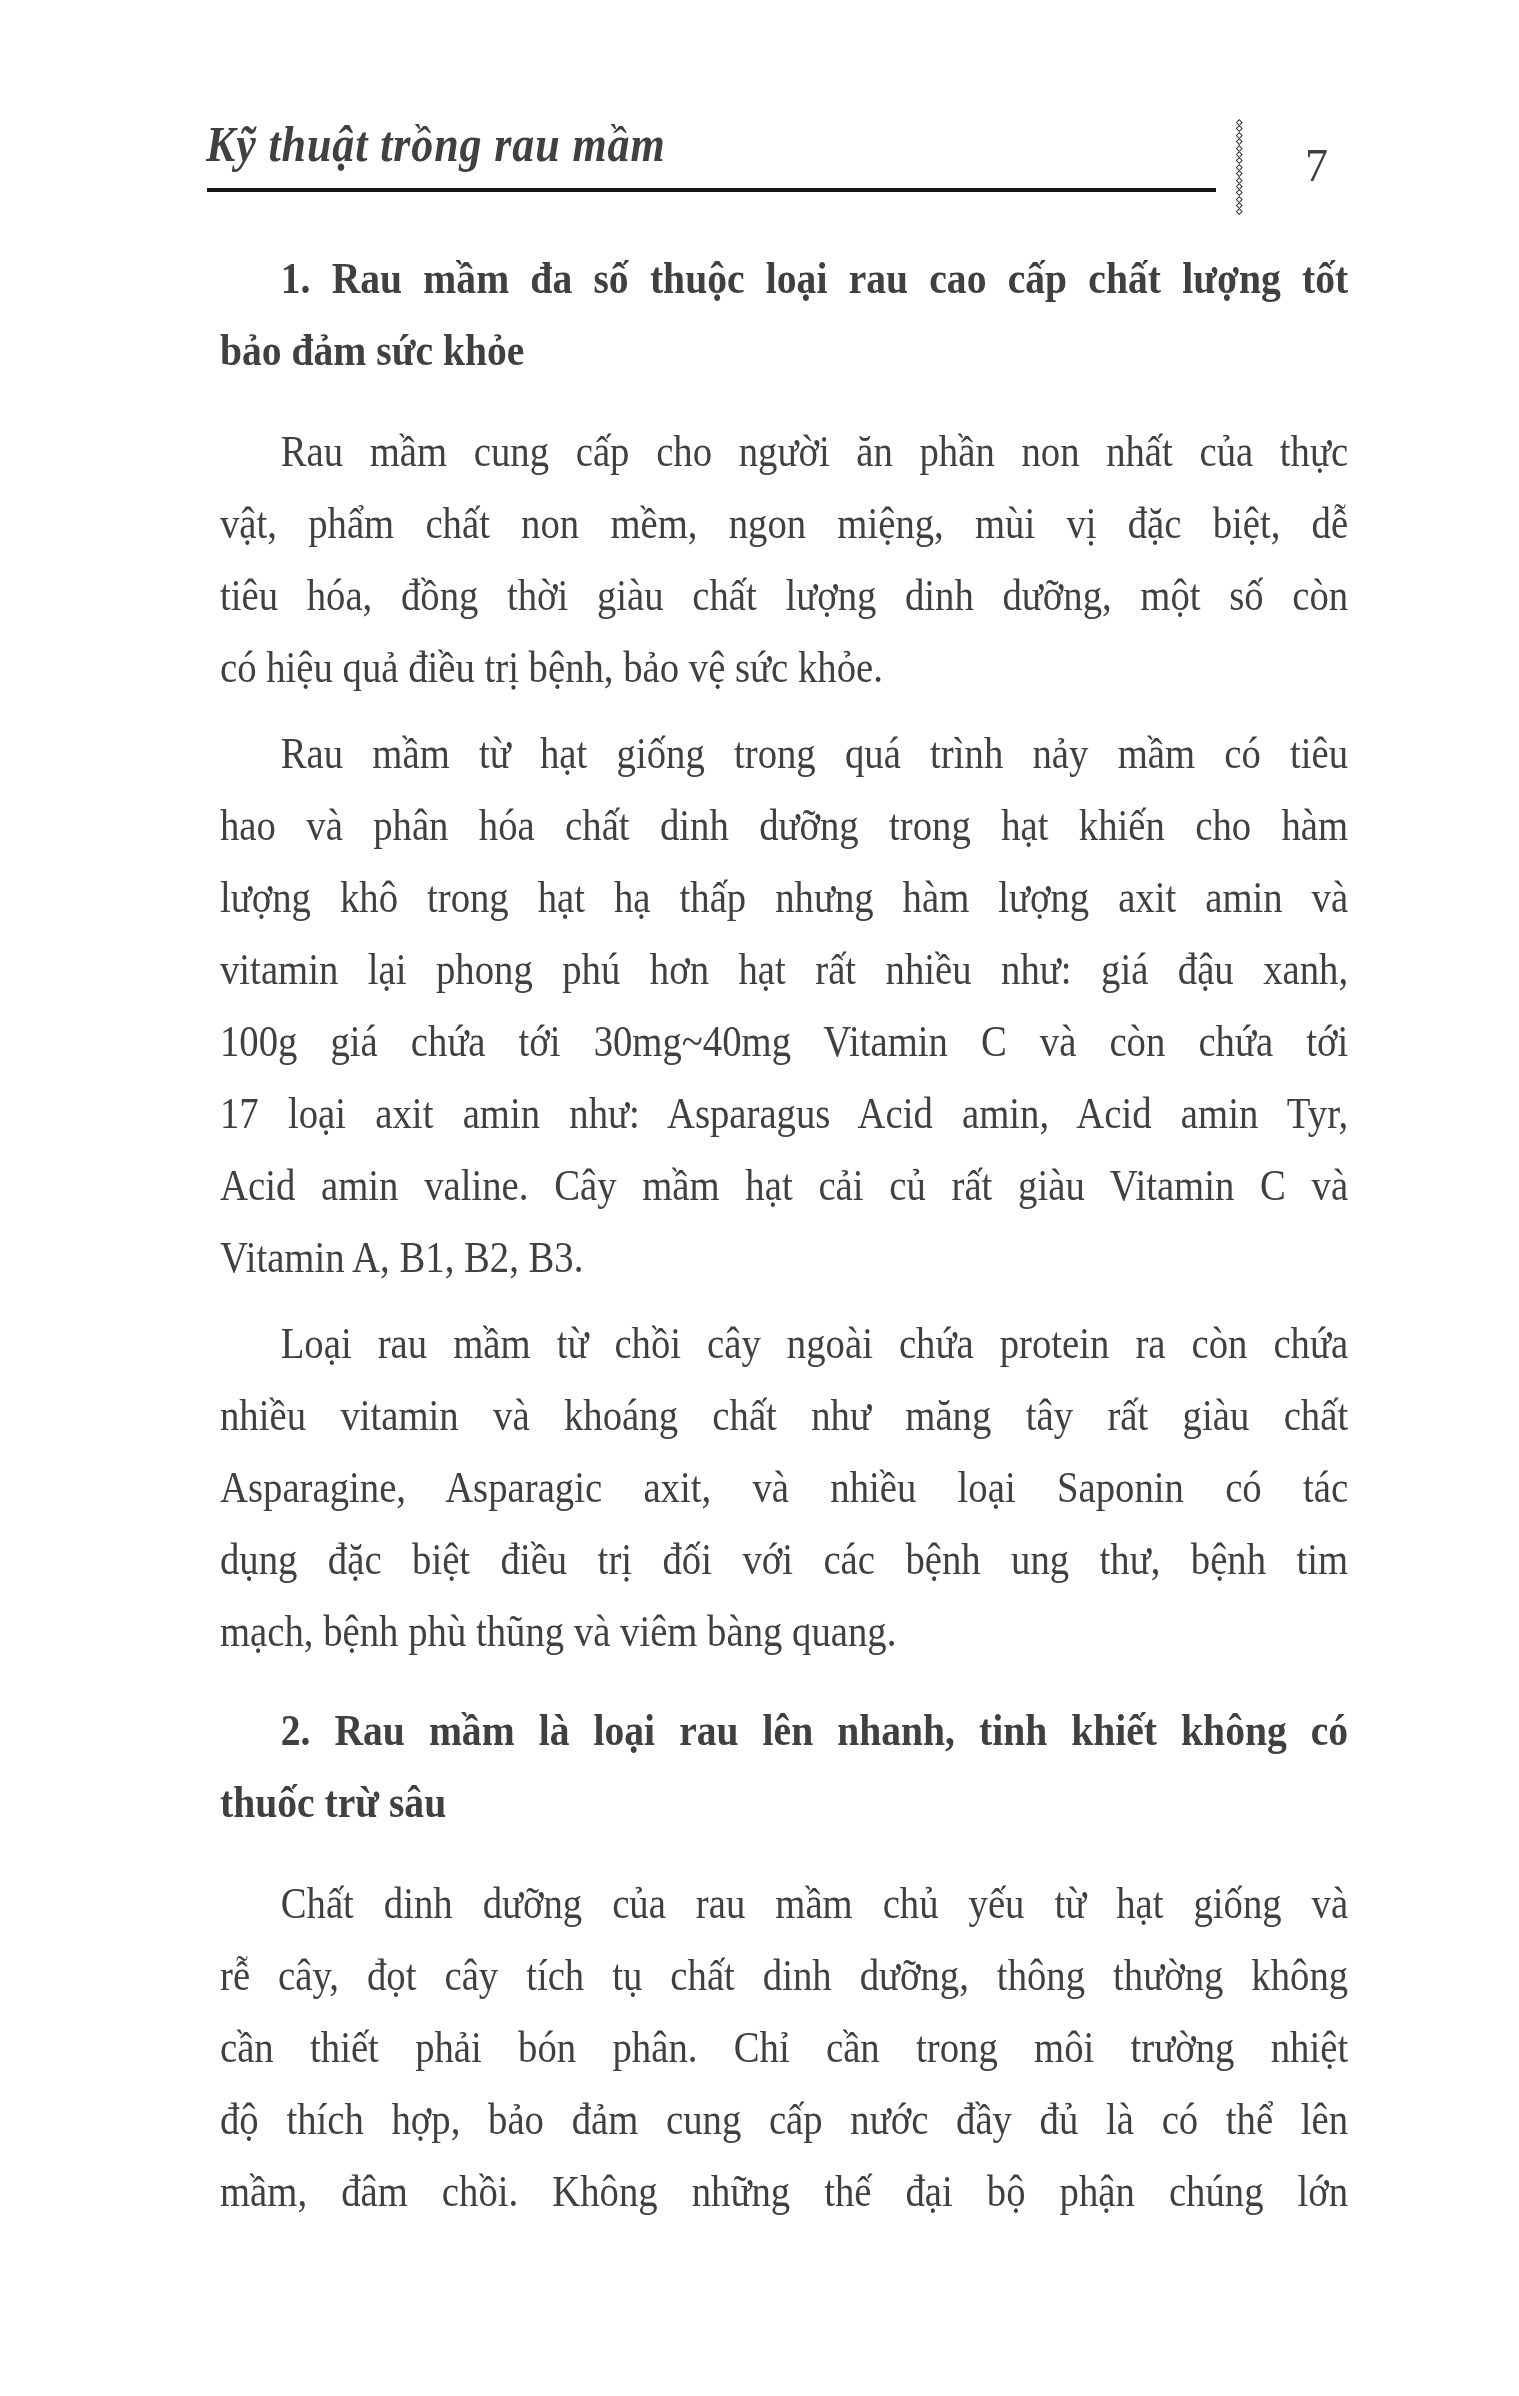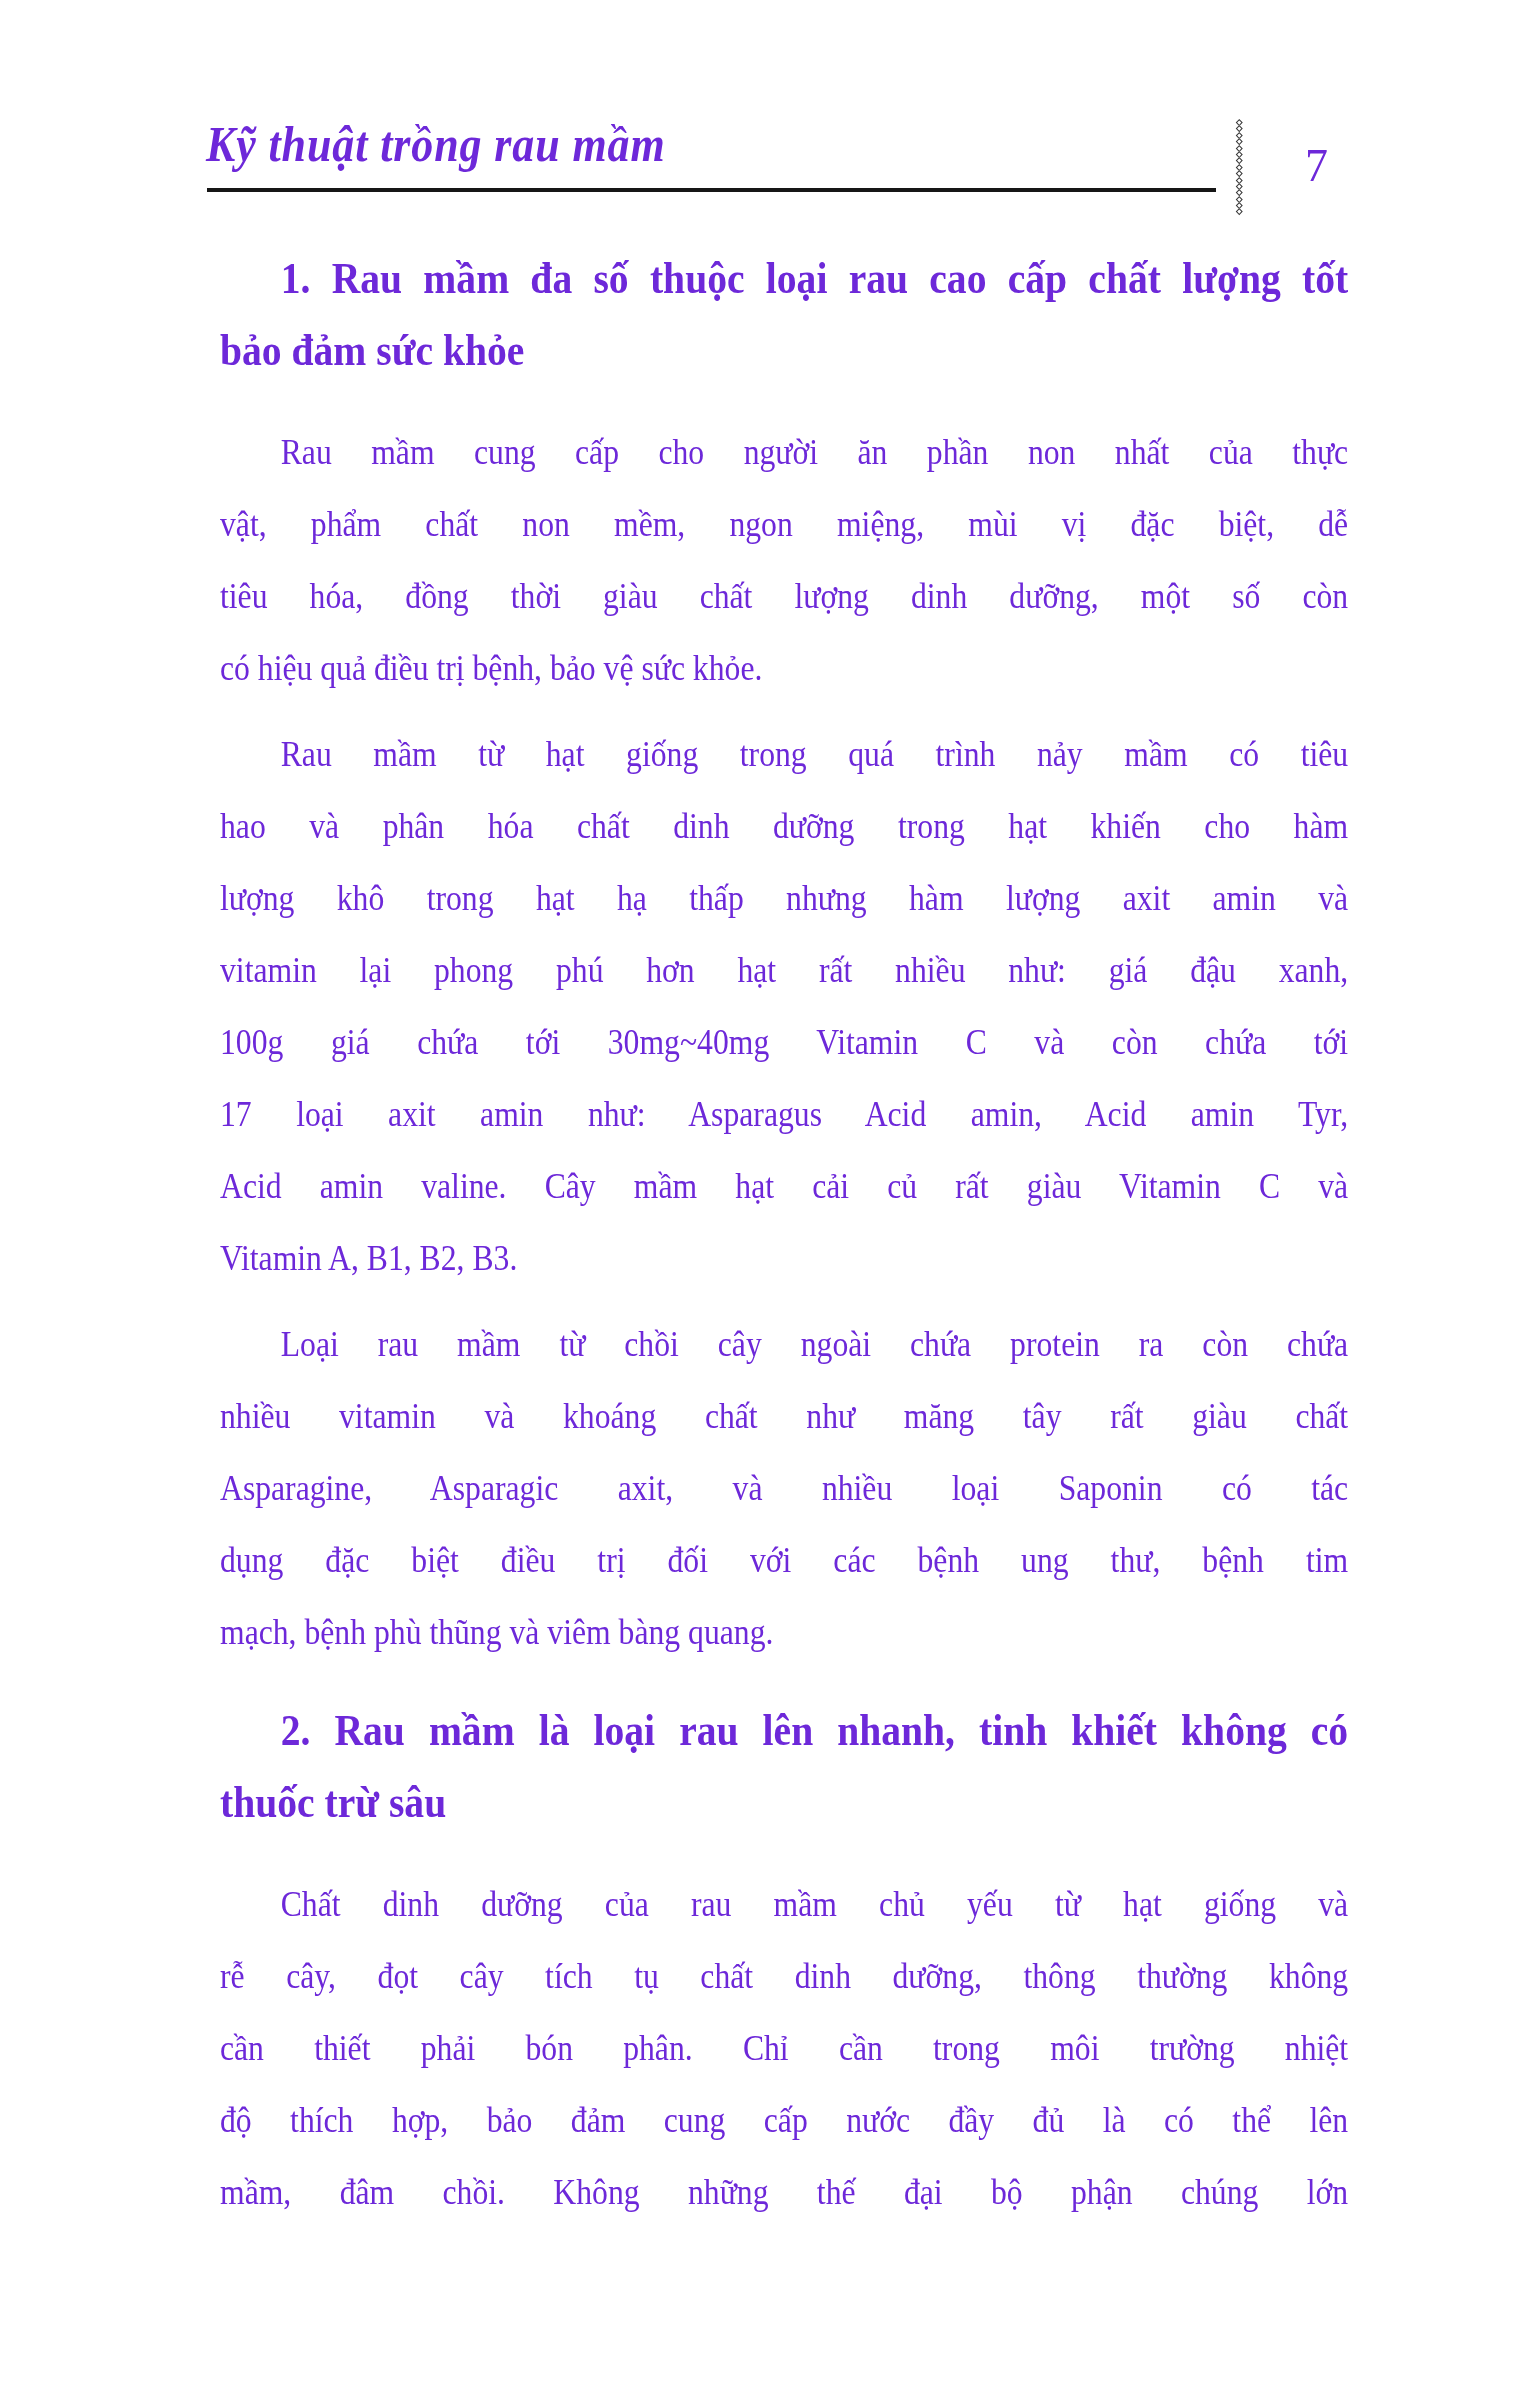--- a/index.html
+++ b/index.html
@@ -2,21 +2,21 @@
 <html lang="vi"><head>
 <meta charset="utf-8">
 <style>
   html, body { margin: 0; padding: 0; background: #ffffff; }
   .page {
     position: relative;
     width: 1520px;
     height: 2397px;
     background: #ffffff;
     font-family: "Liberation Serif", serif;
-    color: #6d28d9;
+    color: #404040;
     overflow: hidden;
     border-radius: 14px;
   }
   
   .running-title {
     position: absolute;
     left: 206px;
     top: 115px;
     font-size: 50px;
     font-style: italic;
@@ -62,21 +62,21 @@
   }
   
   .page-body {
     position: absolute;
     left: 220px;
     top: 242px;
     width: 1129px;
   }
   .block { margin: 0; }
   .block.heading { font-weight: 700; font-size: 45px; margin-top: 26px; margin-bottom: 30px; }
-  .block.paragraph { font-size: 36px; margin-top: 14px; }
+  .block.paragraph { font-size: 44px; margin-top: 14px; }
   .block:first-child { margin-top: 0; }
   .line {
     line-height: 72px;
     height: 72px;
     overflow: hidden;
     width: 1282px;               
     transform: scaleX(0.88);     
     transform-origin: left top;
     text-align: justify;
     text-align-last: justify;

